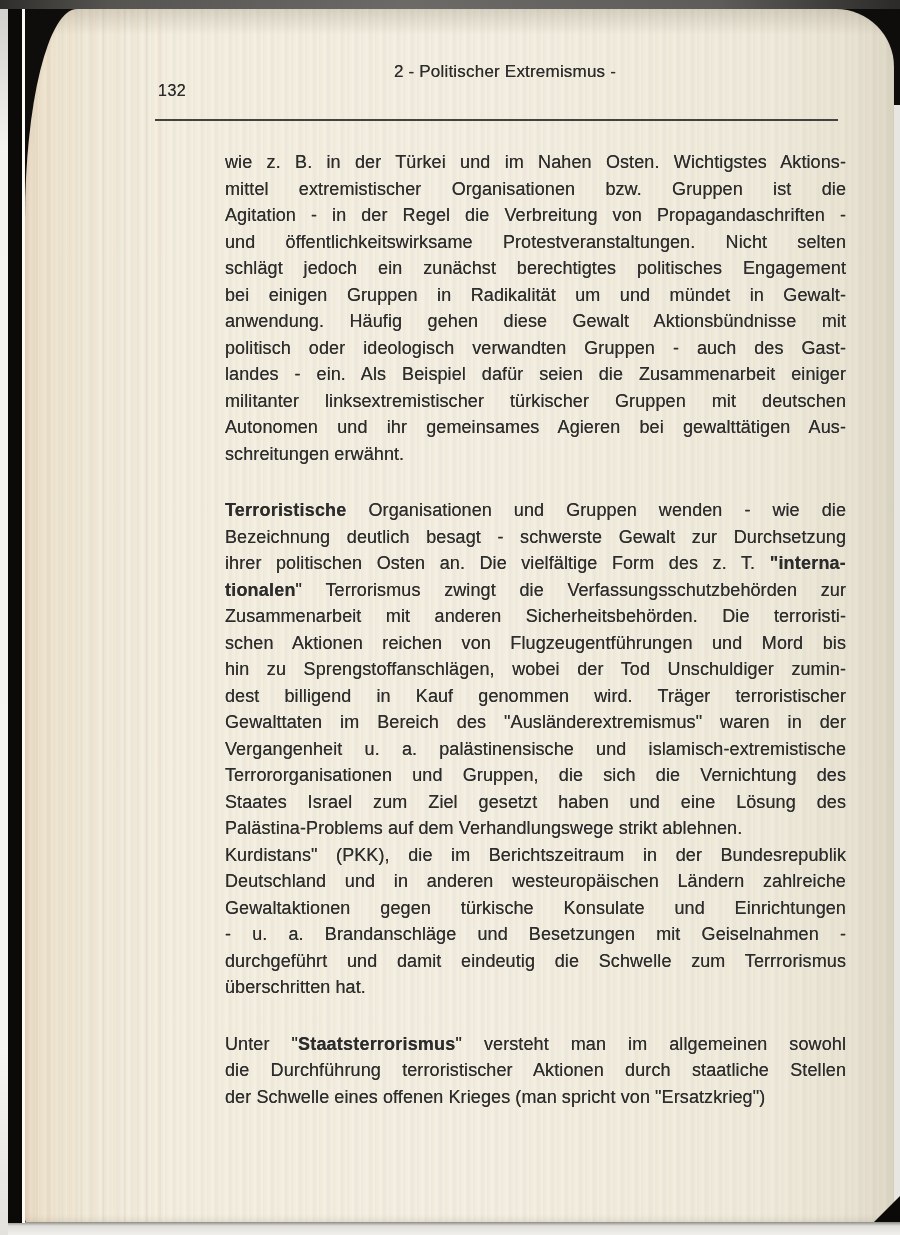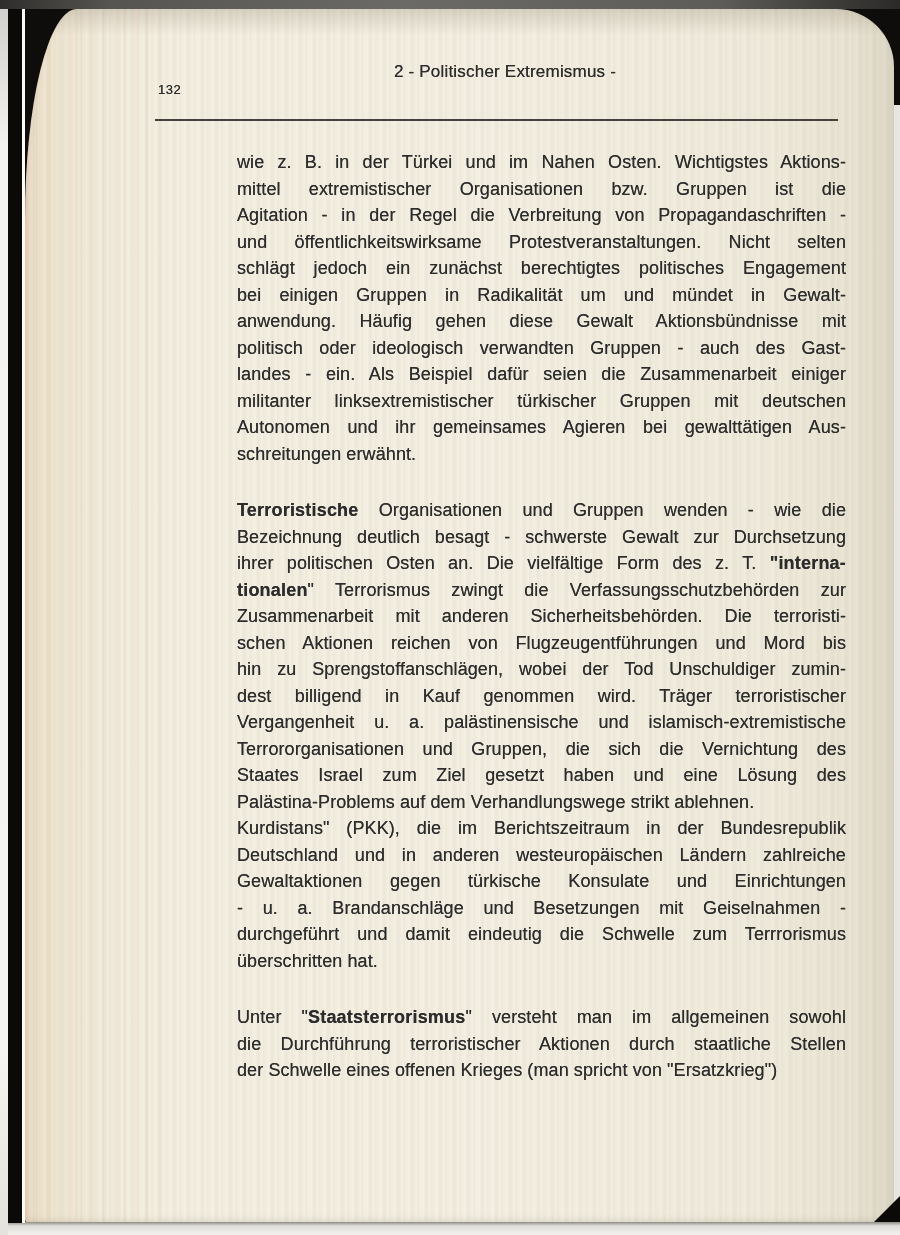--- a/index.html
+++ b/index.html
@@ -79,33 +79,33 @@
     position: absolute; left: 0; top: 16px; width: 100%; height: 100%;
     color: #2c2c2c;
   }
   .running-head {
     position: absolute; left: 140px; width: 680px; top: 37px;
     text-align: center; font-size: 17px; letter-spacing: 0.2px;
     text-shadow: 0 0 0.6px rgba(44,44,44,0.85);
   }
   .page-number {
     position: absolute; left: 133px; top: 57px;
-    font-size: 13px; letter-spacing: 0.5px;
+    font-size: 16px; letter-spacing: 0.5px;
     text-shadow: 0 0 0.6px rgba(44,44,44,0.85);
   }
   .rule {
     position: absolute; left: 130px; top: 94px; width: 683px; height: 2px;
     background: #43413e;
   }
   .body-text {
     position: absolute; left: 200px; top: 124px; width: 621px;
     font-size: 18px; line-height: 26.5px; letter-spacing: 0.1px;
     text-shadow: 0 0 0.6px rgba(44,44,44,0.8);
   }
-  .para { margin: 0 0 0 12px; }
+  .para { margin: 0 0 0 0; }
   .para + .para { margin-top: 30px; }
   .line { text-align: justify; text-align-last: justify; }
   .line.last { text-align-last: left; }
   .line b { font-weight: bold; letter-spacing: 0.2px; }
 </style>
 </head>
 <body>
 
 <div class="topbar"></div>
 <div class="strip-left-white"></div>
@@ -138,20 +138,21 @@
         </div>
         <div class="para">
           <div class="line"><b>Terroristische</b><span> Organisationen und Gruppen wenden - wie die</span></div>
           <div class="line"><span>Bezeichnung deutlich besagt - schwerste Gewalt zur Durchsetzung</span></div>
           <div class="line"><span>ihrer politischen Osten an. Die vielfältige Form des z. T. </span><b>"interna-</b></div>
           <div class="line"><b>tionalen</b><span>" Terrorismus zwingt die Verfassungsschutzbehörden zur</span></div>
           <div class="line"><span>Zusammenarbeit mit anderen Sicherheitsbehörden. Die terroristi-</span></div>
           <div class="line"><span>schen Aktionen reichen von Flugzeugentführungen und Mord bis</span></div>
           <div class="line"><span>hin zu Sprengstoffanschlägen, wobei der Tod Unschuldiger zumin-</span></div>
           <div class="line"><span>dest billigend in Kauf genommen wird. Träger terroristischer</span></div>
+          <div class="line"><span>Gewalttaten im Bereich des "Ausländerextremismus" waren in der</span></div>
           <div class="line"><span>Vergangenheit u. a. palästinensische und islamisch-extremistische</span></div>
           <div class="line"><span>Terrororganisationen und Gruppen, die sich die Vernichtung des</span></div>
           <div class="line"><span>Staates Israel zum Ziel gesetzt haben und eine Lösung des</span></div>
           <div class="line last"><span>Palästina-Problems auf dem Verhandlungswege strikt ablehnen.</span></div>
           <div class="line"><span>Kurdistans" (PKK), die im Berichtszeitraum in der Bundesrepublik</span></div>
           <div class="line"><span>Deutschland und in anderen westeuropäischen Ländern zahlreiche</span></div>
           <div class="line"><span>Gewaltaktionen gegen türkische Konsulate und Einrichtungen</span></div>
           <div class="line"><span>- u. a. Brandanschläge und Besetzungen mit Geiselnahmen -</span></div>
           <div class="line"><span>durchgeführt und damit eindeutig die Schwelle zum Terrrorismus</span></div>
           <div class="line last"><span>überschritten hat.</span></div>

